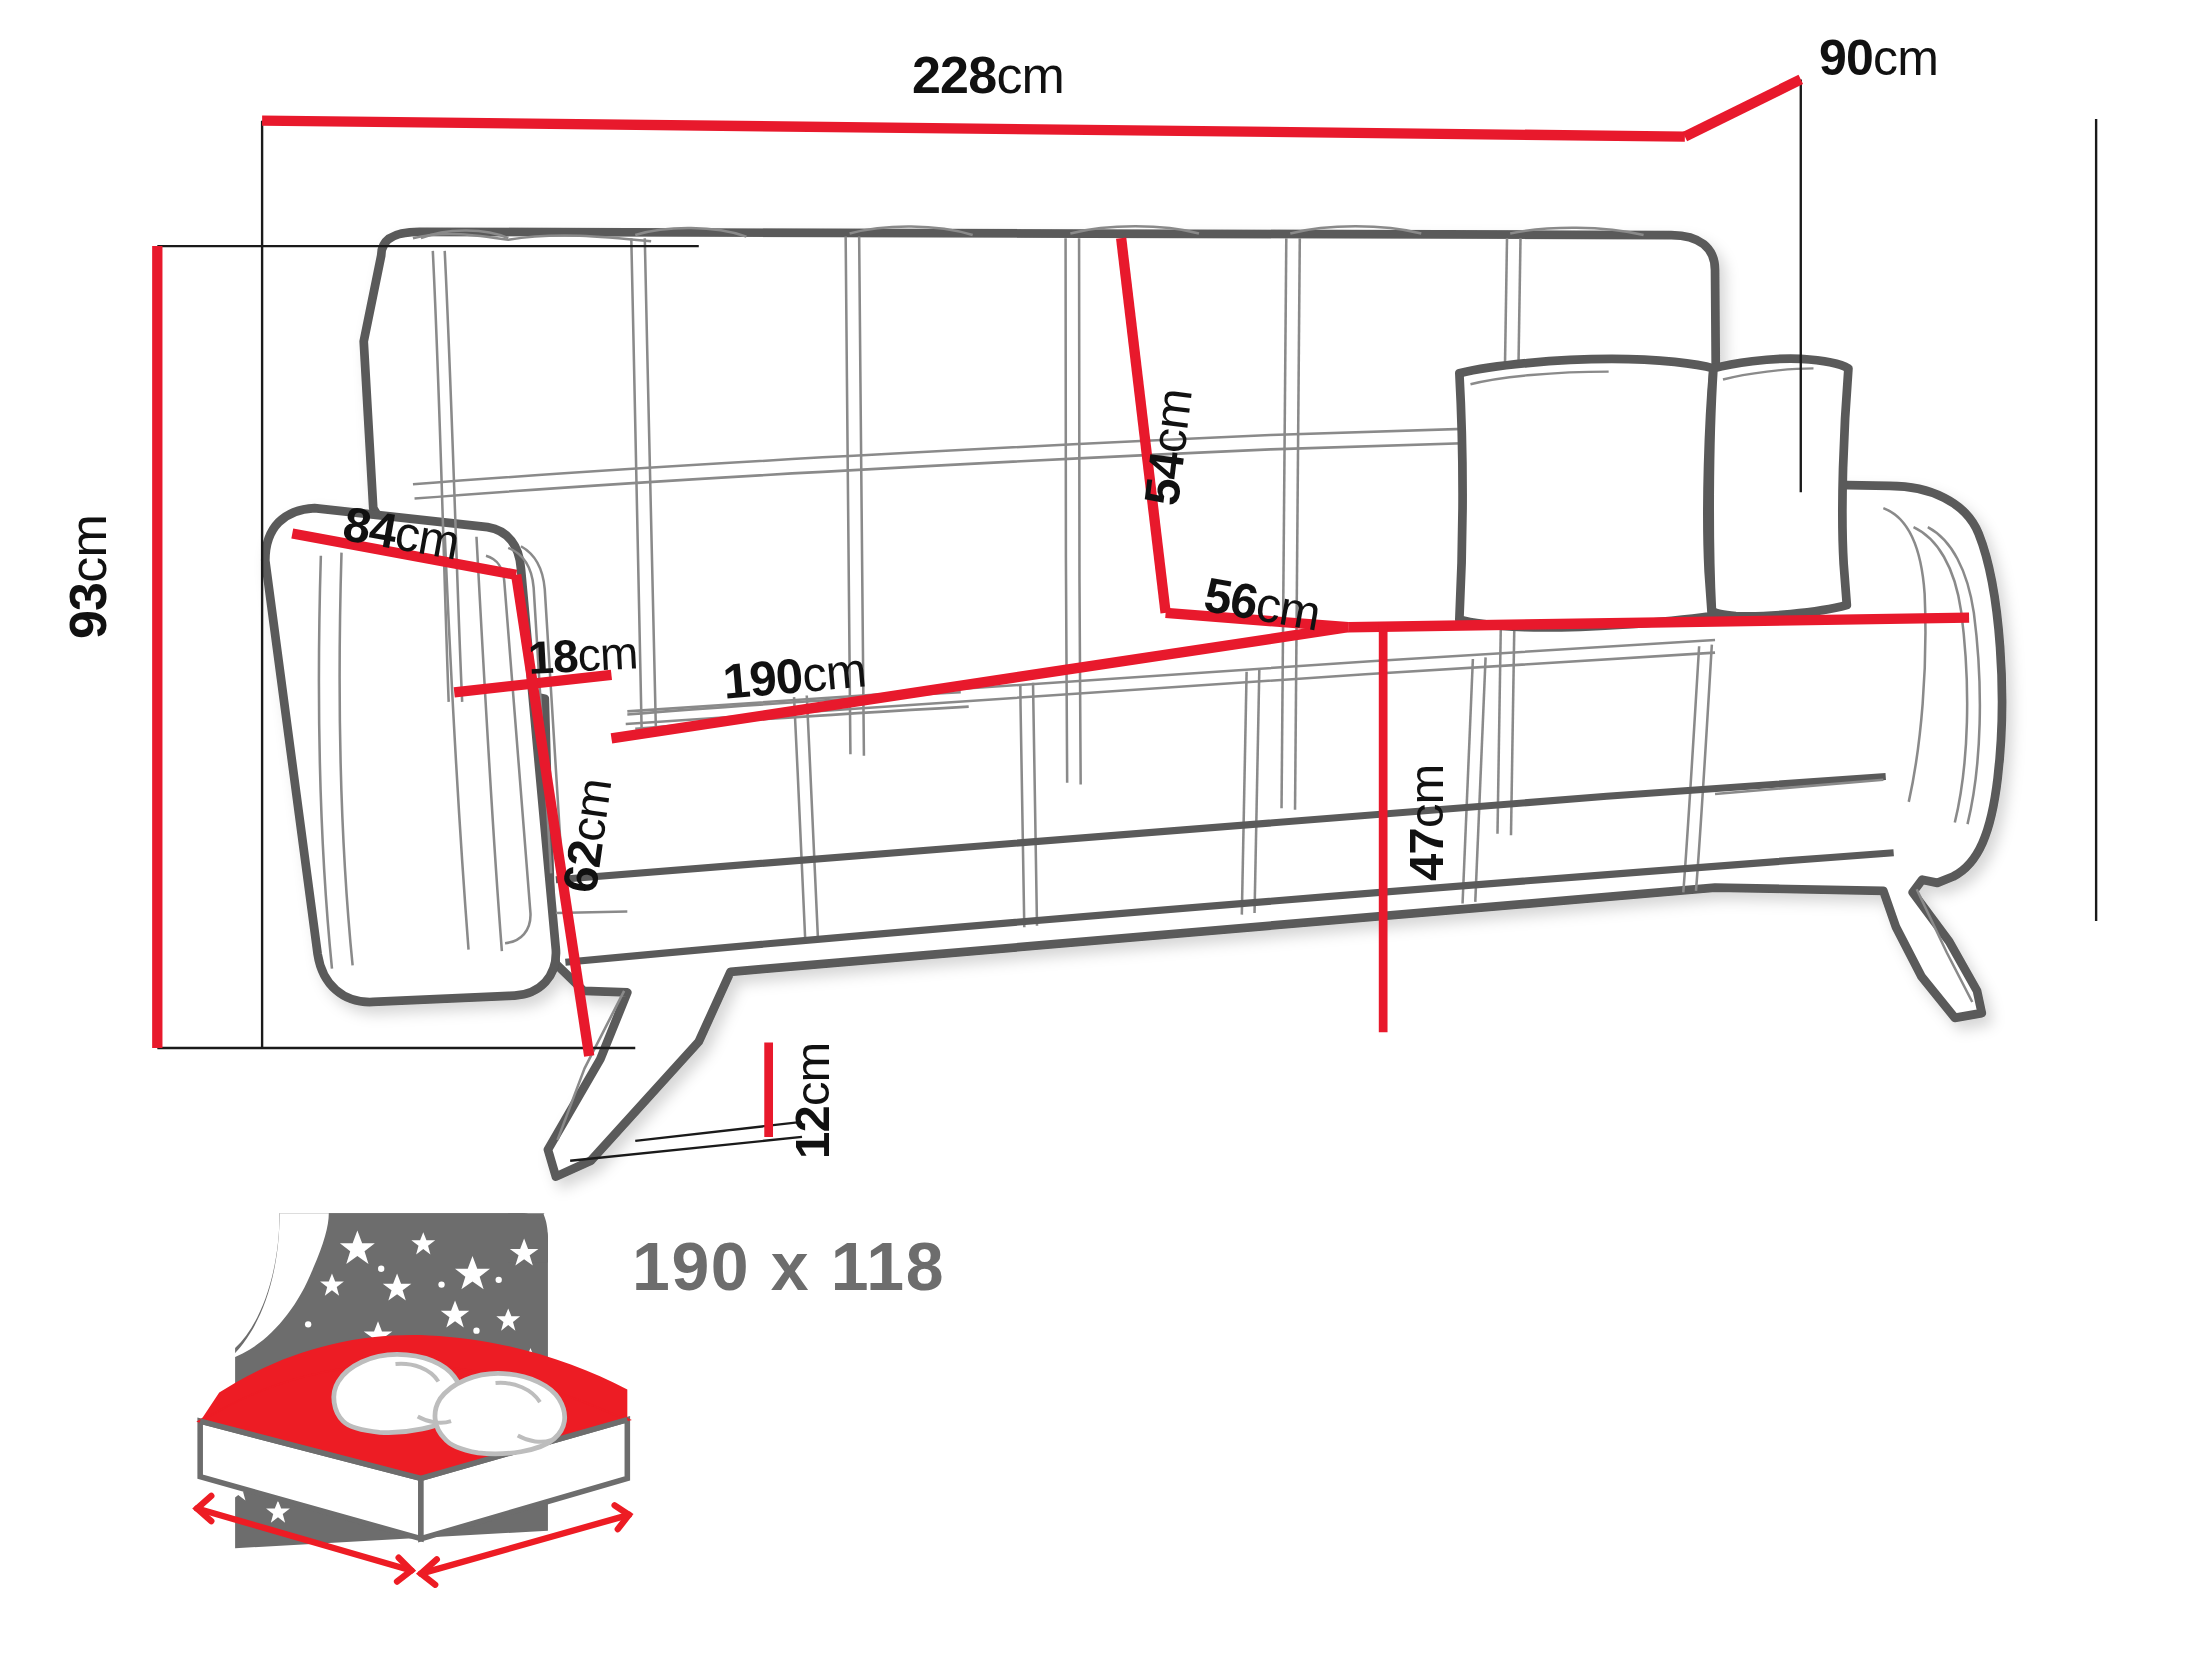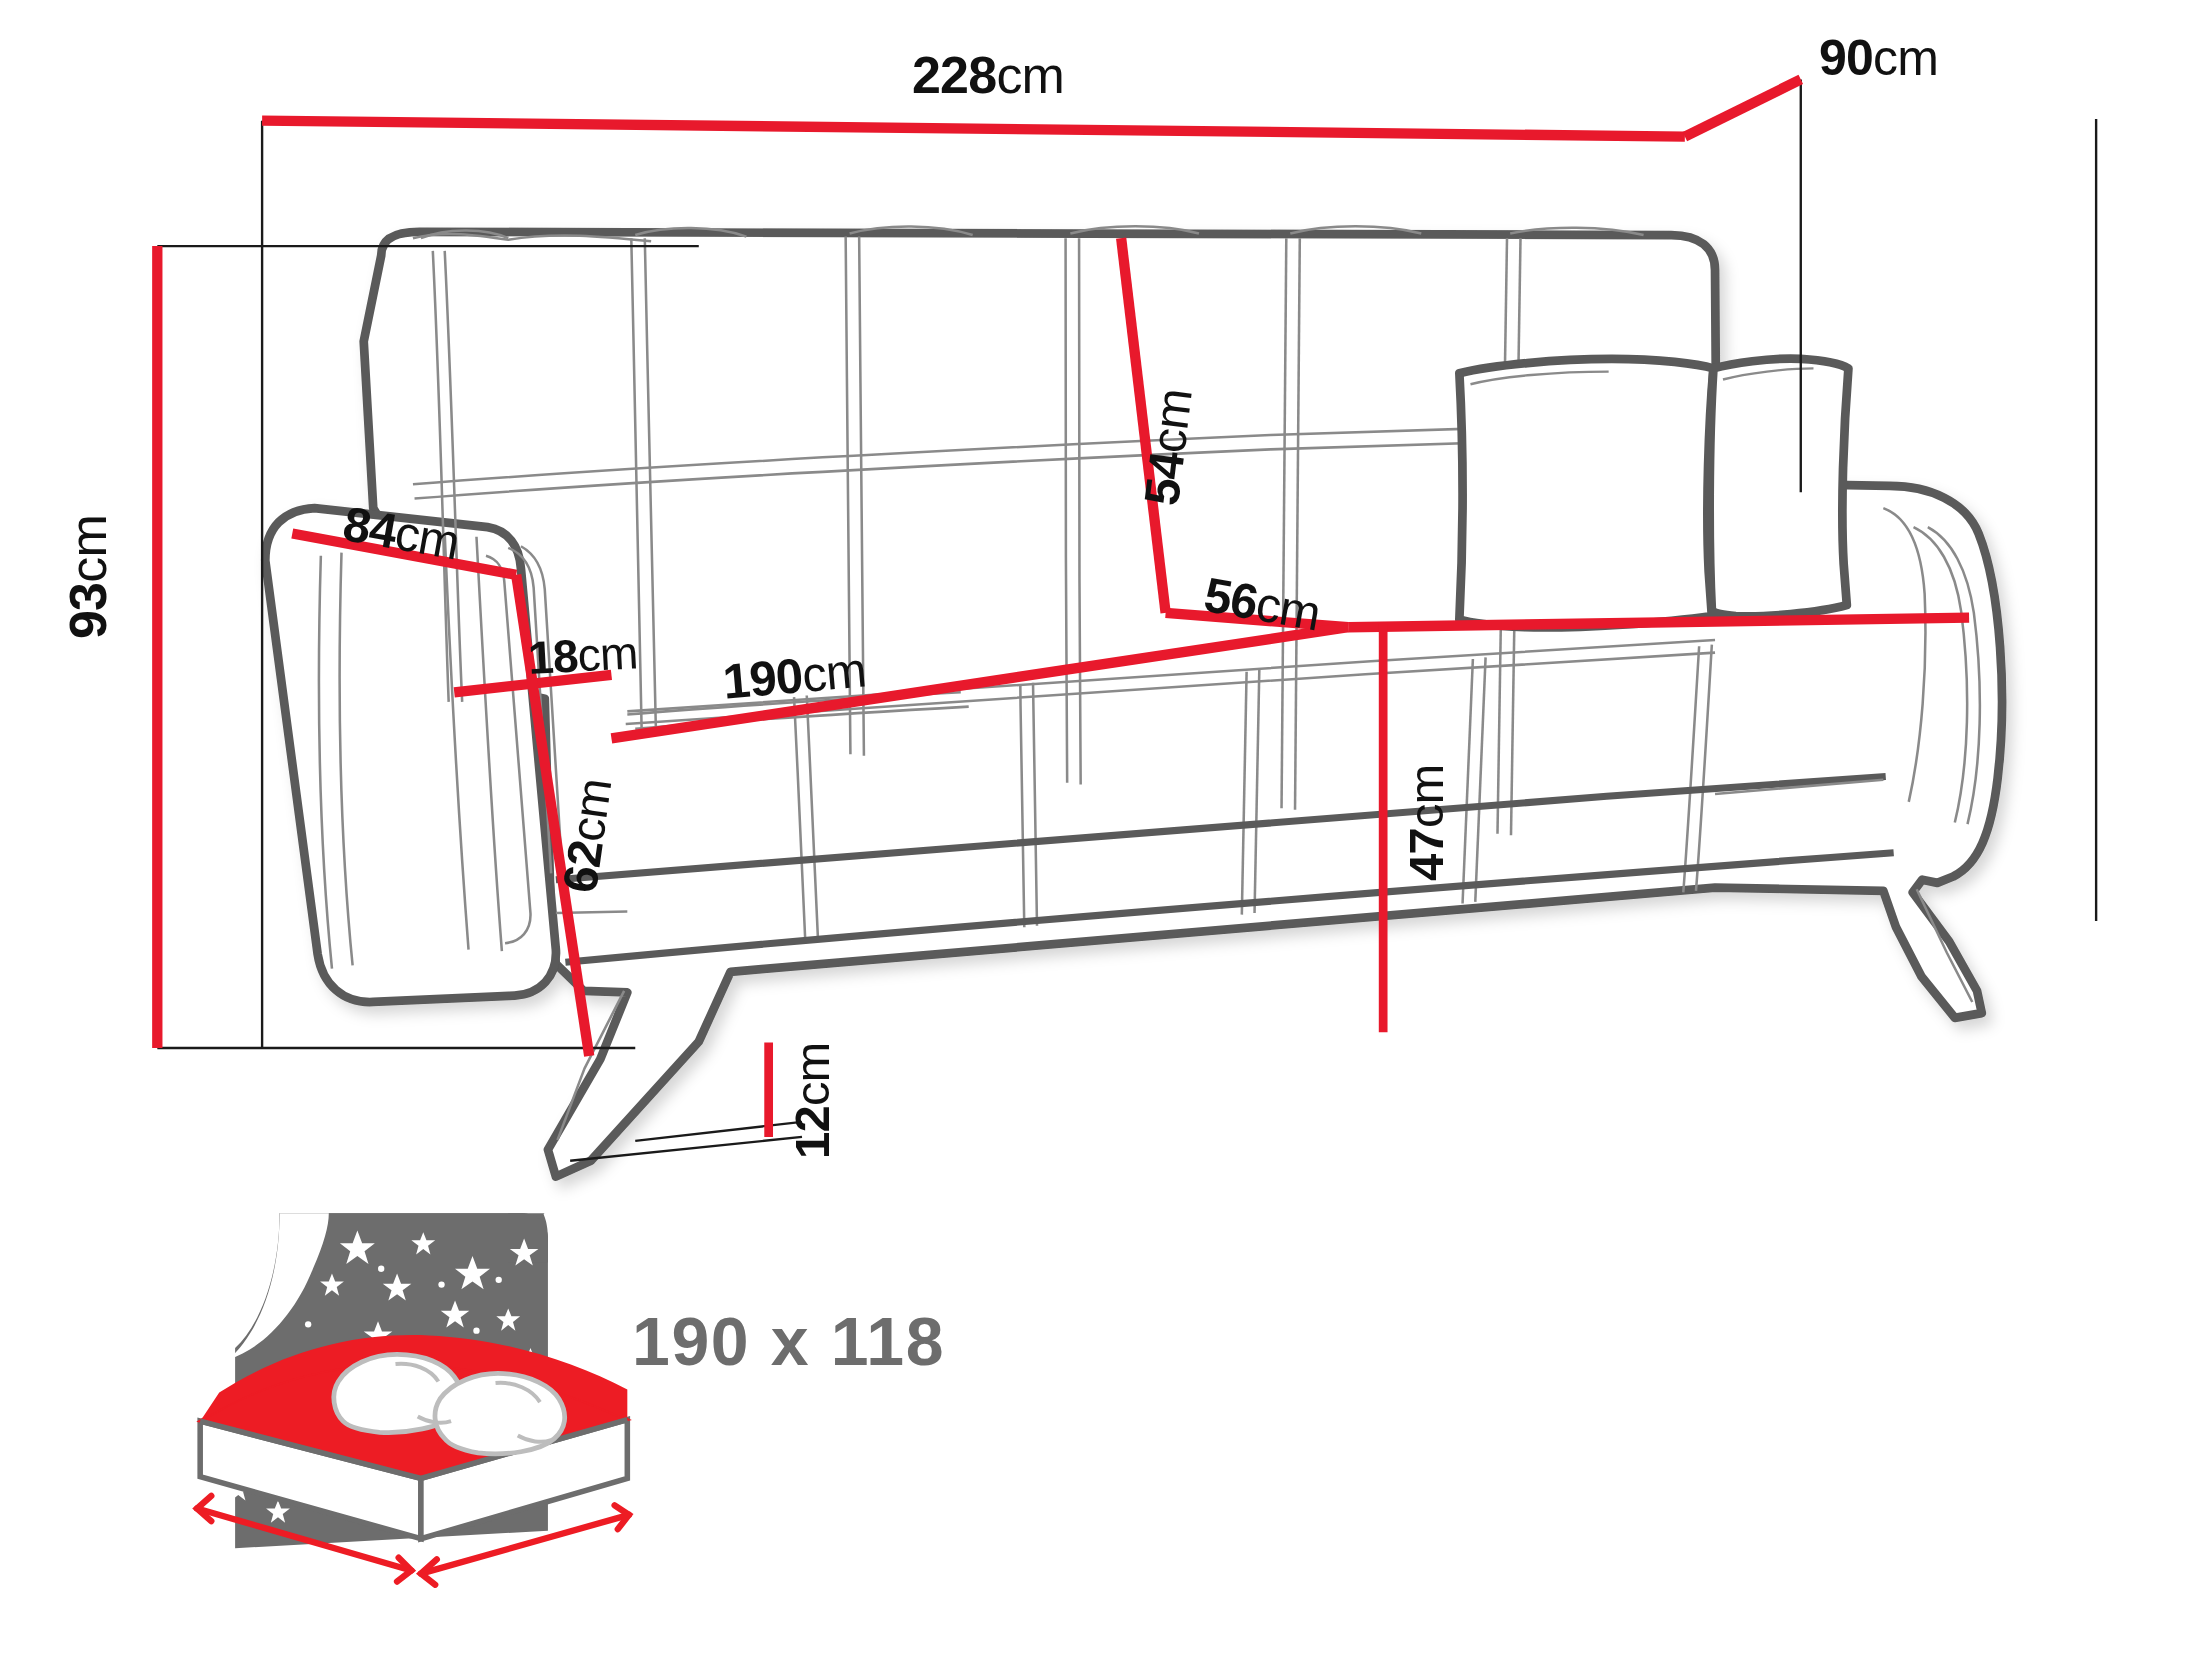--- a/index.html
+++ b/index.html
@@ -402,18 +402,18 @@
       <line x1="530" y1="1982" x2="792" y2="1908"></line>
       <polyline points="550,1964 530,1982 548,1996"></polyline>
       <polyline points="774,1896 792,1908 778,1926"></polyline>
 
       <line x1="248" y1="1900" x2="518" y2="1978"></line>
       <polyline points="266,1884 248,1900 266,1916"></polyline>
       <polyline points="502,1962 518,1978 500,1992"></polyline>
     </g>
   </svg>
 
-  <div class="bedlabel" style="left:632px;top:1307px;font-size:68px;">
+  <div class="bedlabel" style="left:632px;top:1232px;font-size:68px;">
     <span>190 x 118</span>
   </div>
 
 </div>
 
 
 </body></html>

